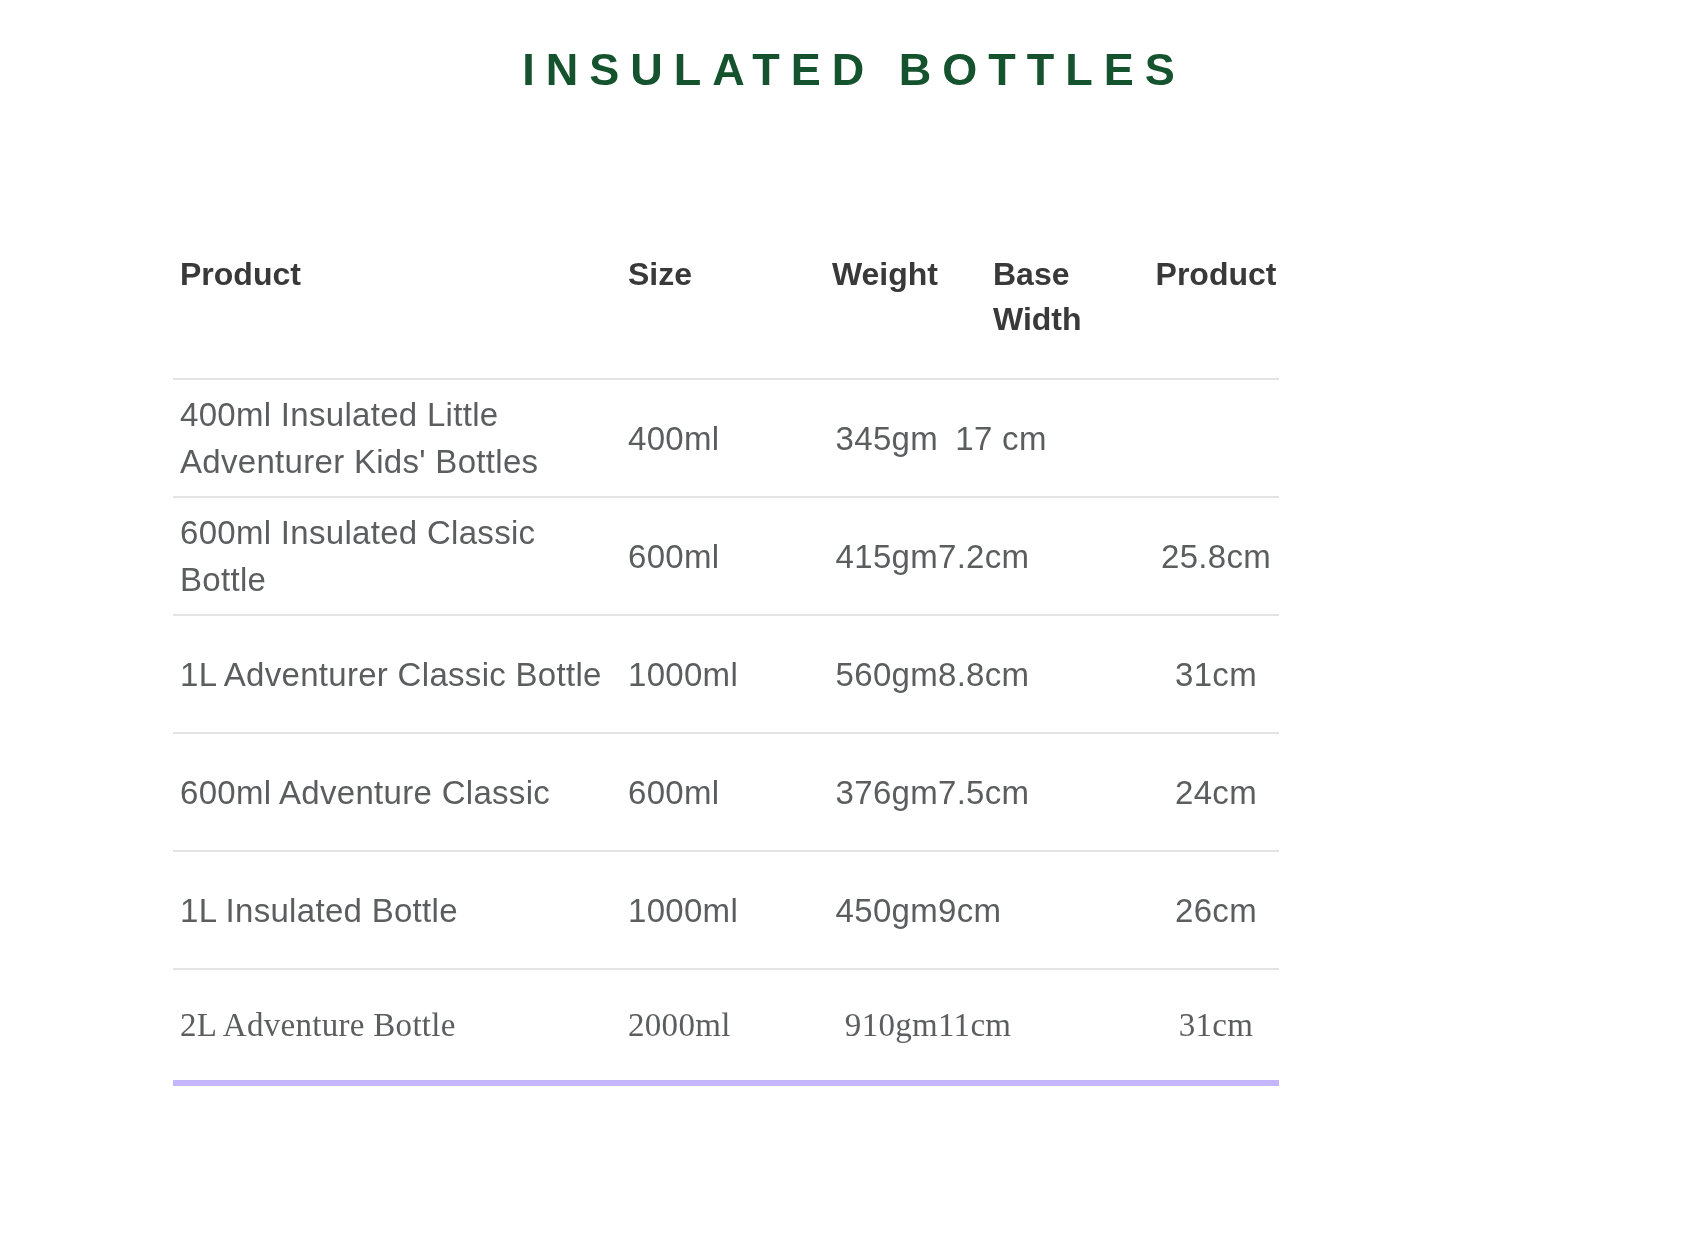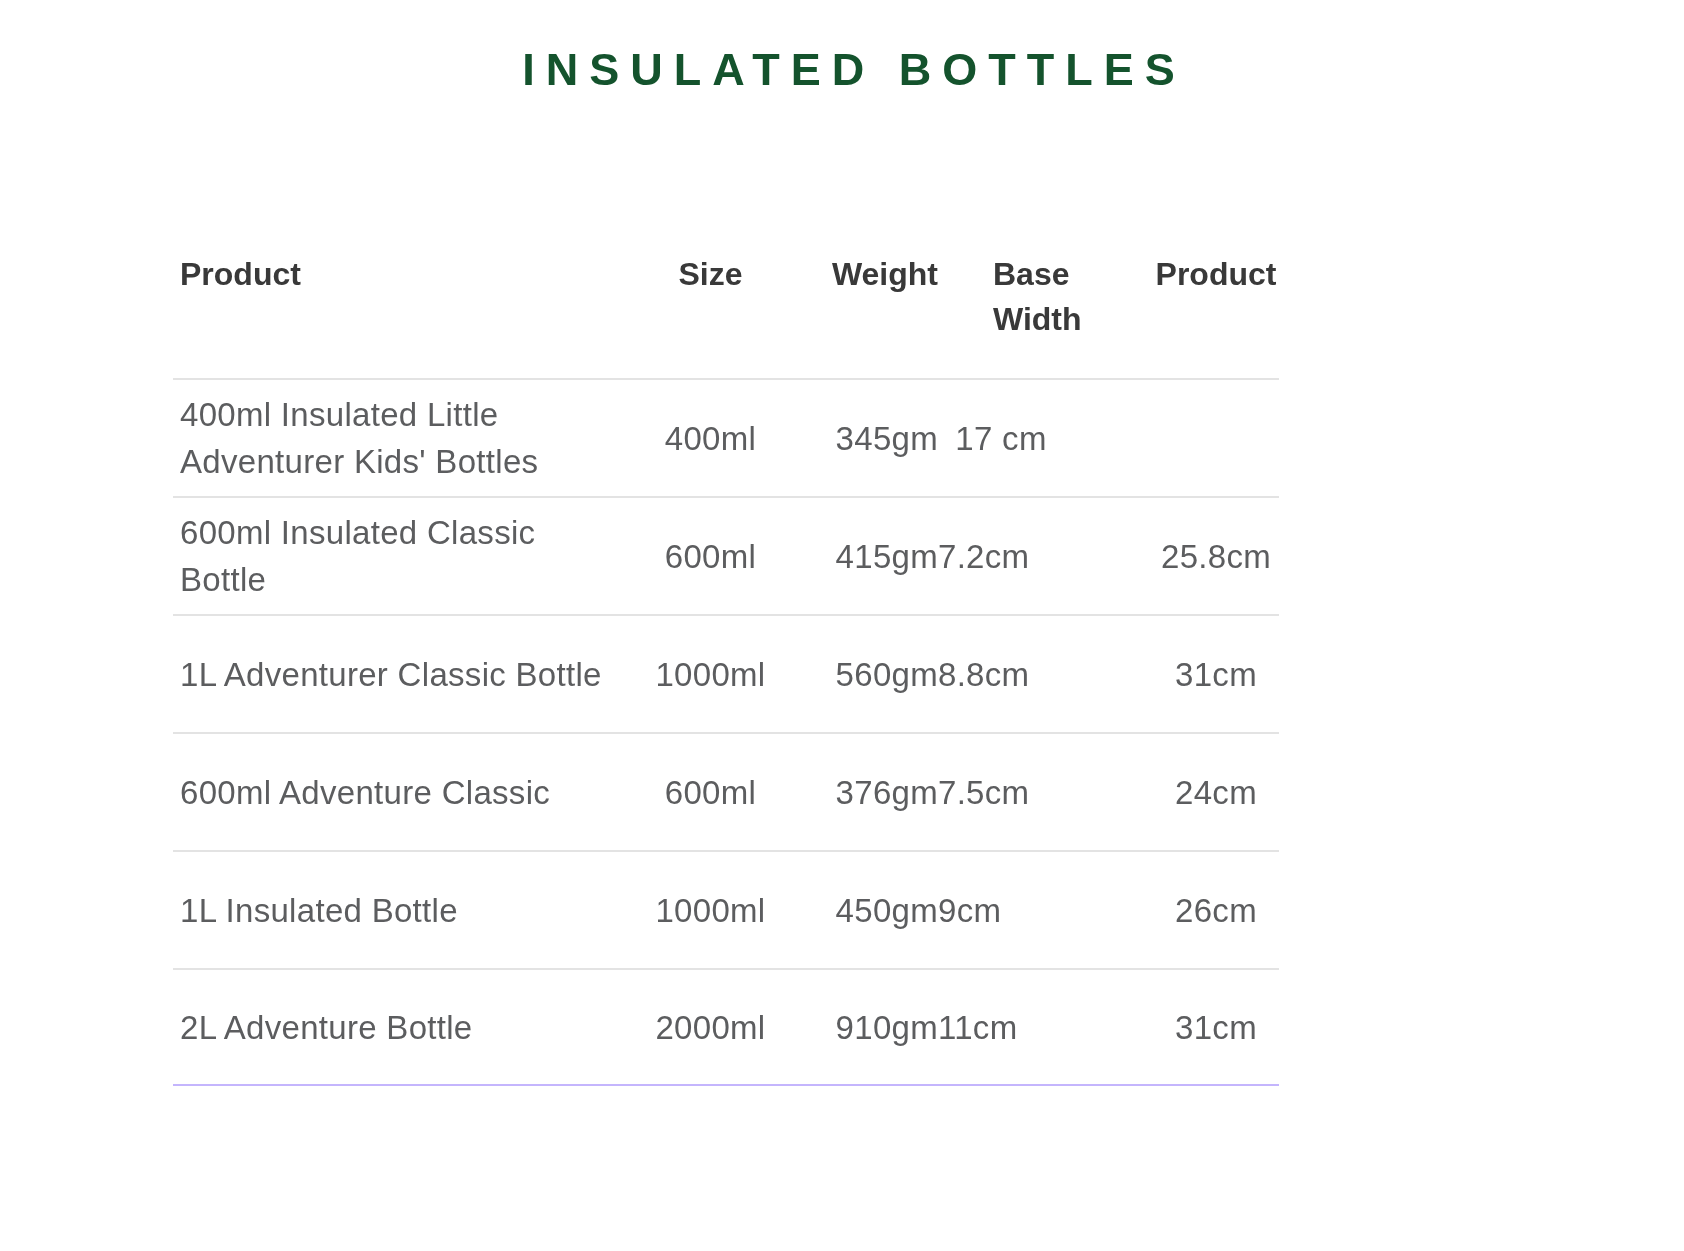--- a/index.html
+++ b/index.html
@@ -24,21 +24,21 @@
   .specs-table {
     position: absolute;
     left: 173px; top: 252px;
     width: 1106px;
     color: #5c5d5f;
     font-size: 33px;
   }
   .trow { display: flex; align-items: center; }
 
   .col-product    { width: 455px; padding-left: 7px; padding-right: 10px; }
-  .col-size       { width: 165px; text-align: center; }
+  .col-size       { width: 165px; }
   .col-weight     { width: 145px; text-align: right; }
   .col-basewidth  { width: 215px; text-align: left; }
   .col-height     { width: 126px; text-align: center; }
 
   .header-row {
     min-height: 126px;
     align-items: flex-start;
     font-weight: 700;
     font-size: 32px;
     line-height: 45px;
@@ -46,21 +46,21 @@
   }
   .header-row .col-basewidth { padding: 0 55px; } 
 
   .body-row {
     min-height: 118px;
     border-top: 2px solid #e3e3e3;
     line-height: 47px;
     letter-spacing: 0.3px;
   }
   .body-row:first-of-type { min-height: 174px; }
-  .body-row:last-of-type  { border-bottom: 2px solid #c4b5fd; }
+  .body-row:last-of-type  { border-bottom: 6px solid #c4b5fd; font-family: Liberation Serif, serif; }
 </style>
 </head>
 <body>
 
 <div class="page">
 
   <h1 class="page-title">INSULATED BOTTLES</h1>
 
   <div class="specs-table">
 

